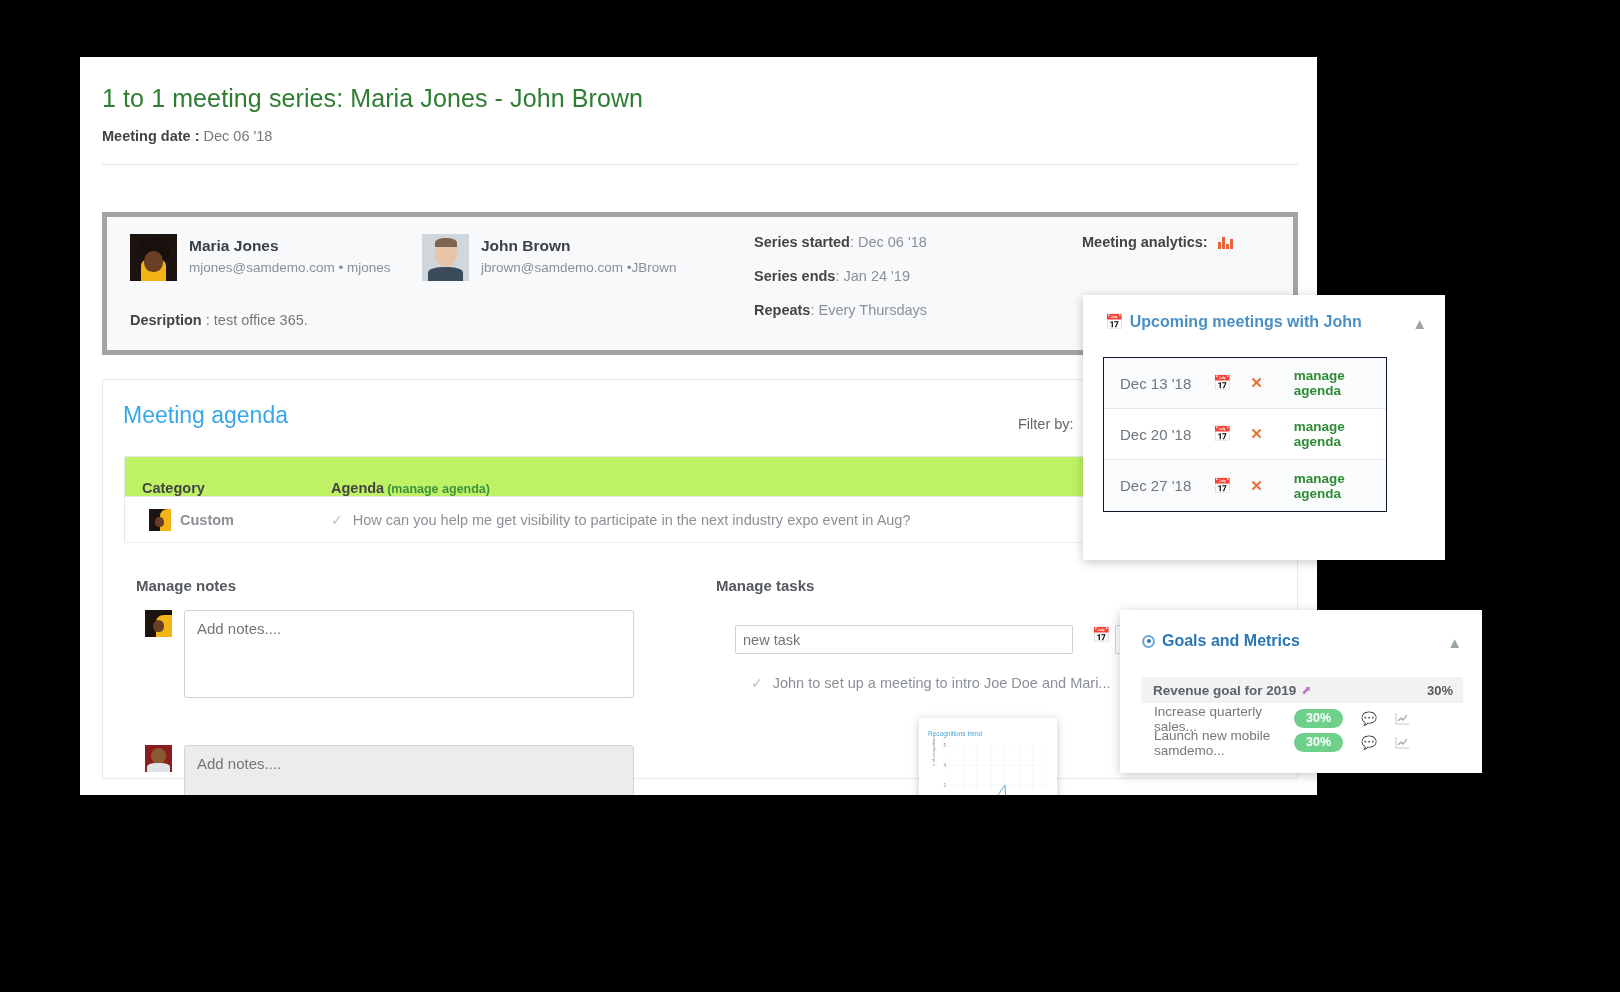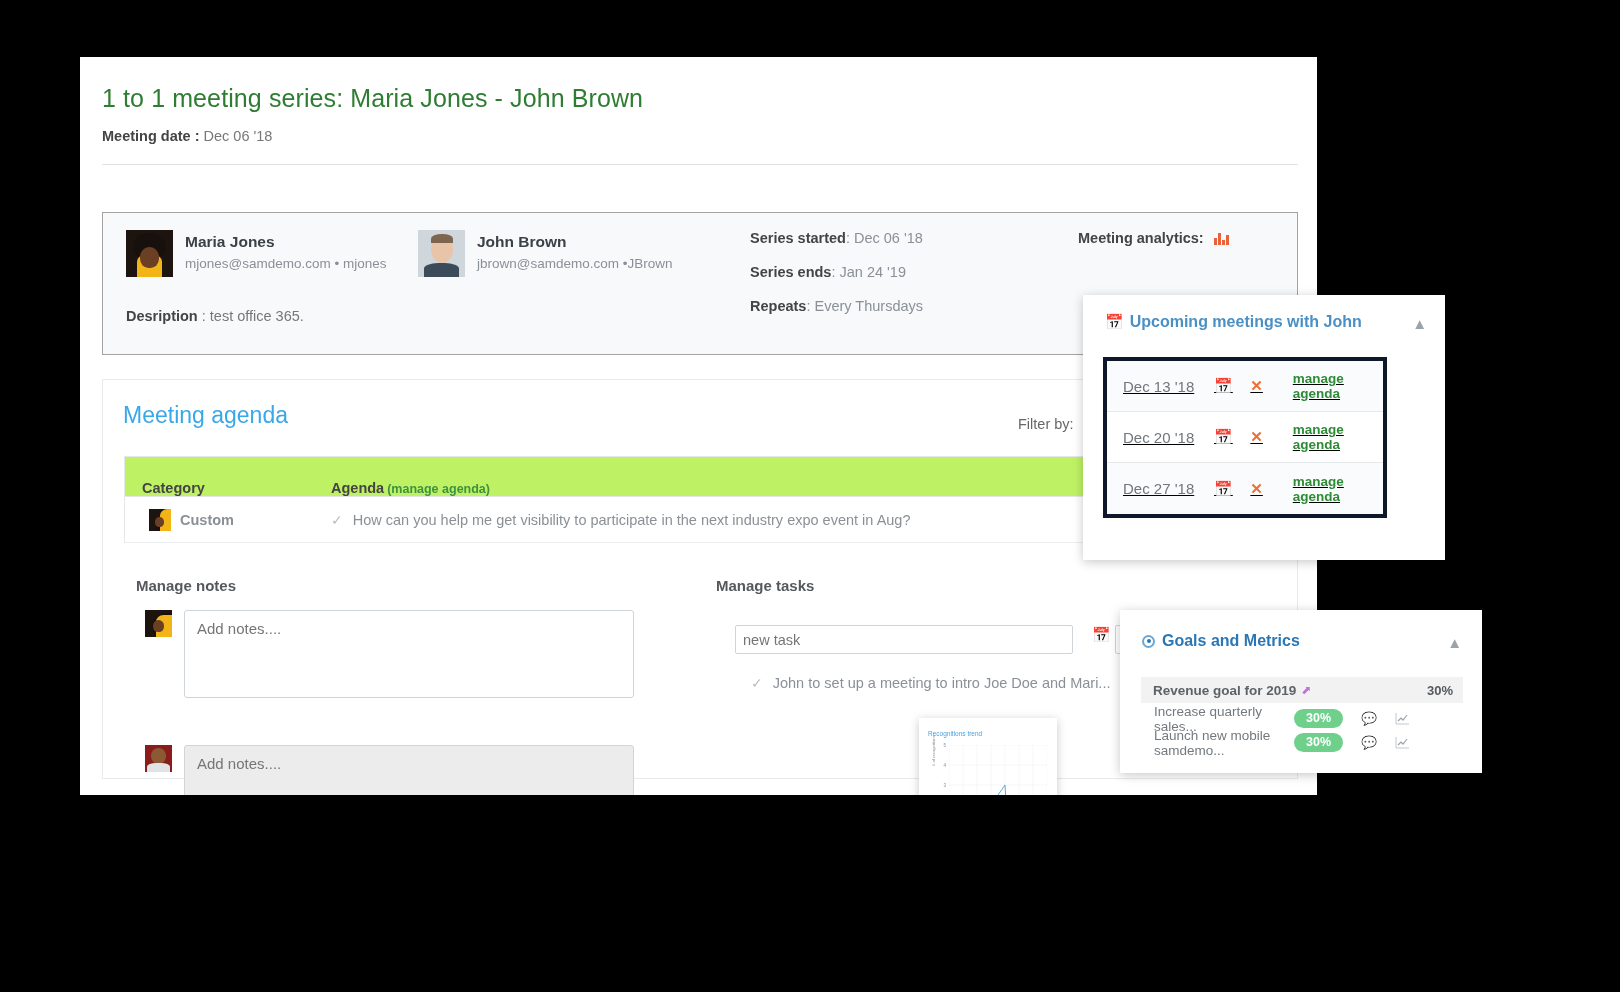--- a/index.html
+++ b/index.html
@@ -34,21 +34,21 @@
 
   .hr-top {
     position:absolute; left:22px; top:107px;
     width:1196px; height:1px; background:#e2e2e2;
   }
 
   
   .participants-panel {
     position:absolute; left:22px; top:155px;
     width:1196px; height:143px;
-    background:#f7f9fb; border:1px solid #a3a3a3;
+    background:#f7f9fb; border:5px solid #a3a3a3;
   }
   .person { position:absolute; top:17px; display:flex; gap:12px; }
   .person.p1 { left:23px; }
   .person.p2 { left:315px; }
   .avatar {
     width:47px; height:47px; flex:none;
     background:#ddd; overflow:hidden; position:relative;
   }
   .avatar.maria { background:#1d1410; }
   .avatar.maria:before {
@@ -193,22 +193,21 @@
     display:flex; align-items:center;
   }
   .up-title { font-size:16px; color:#4a90c4; font-weight:bold; }
   .cal-glyph { color:#7fb3d8; font-size:15px; margin-right:6px; }
   .chev {
     margin-left:auto; color:#9aa3aa; font-size:15px; line-height:1;
     transform:translateY(1px);
   }
   .up-list {
     position:absolute; left:20px; top:62px; width:284px;
-    border:4px solid #0f172a;
-    text-decoration:underline;
+    border:1px solid #0f172a;
   }
   .up-row {
     display:flex; align-items:center; height:51px;
     border-bottom:1px solid #e6e9ec; padding:0 0 0 16px;
   }
   .up-row:last-child { border-bottom:none; }
   .up-row.odd { background:#fafbfc; }
   .up-date { font-size:15px; color:#6f767c; width:103px; }
   .up-cal { color:#f6c344; font-size:15px; width:41px; }
   .up-x { color:#ec7034; font-size:15px; font-weight:bold; width:48px; }

